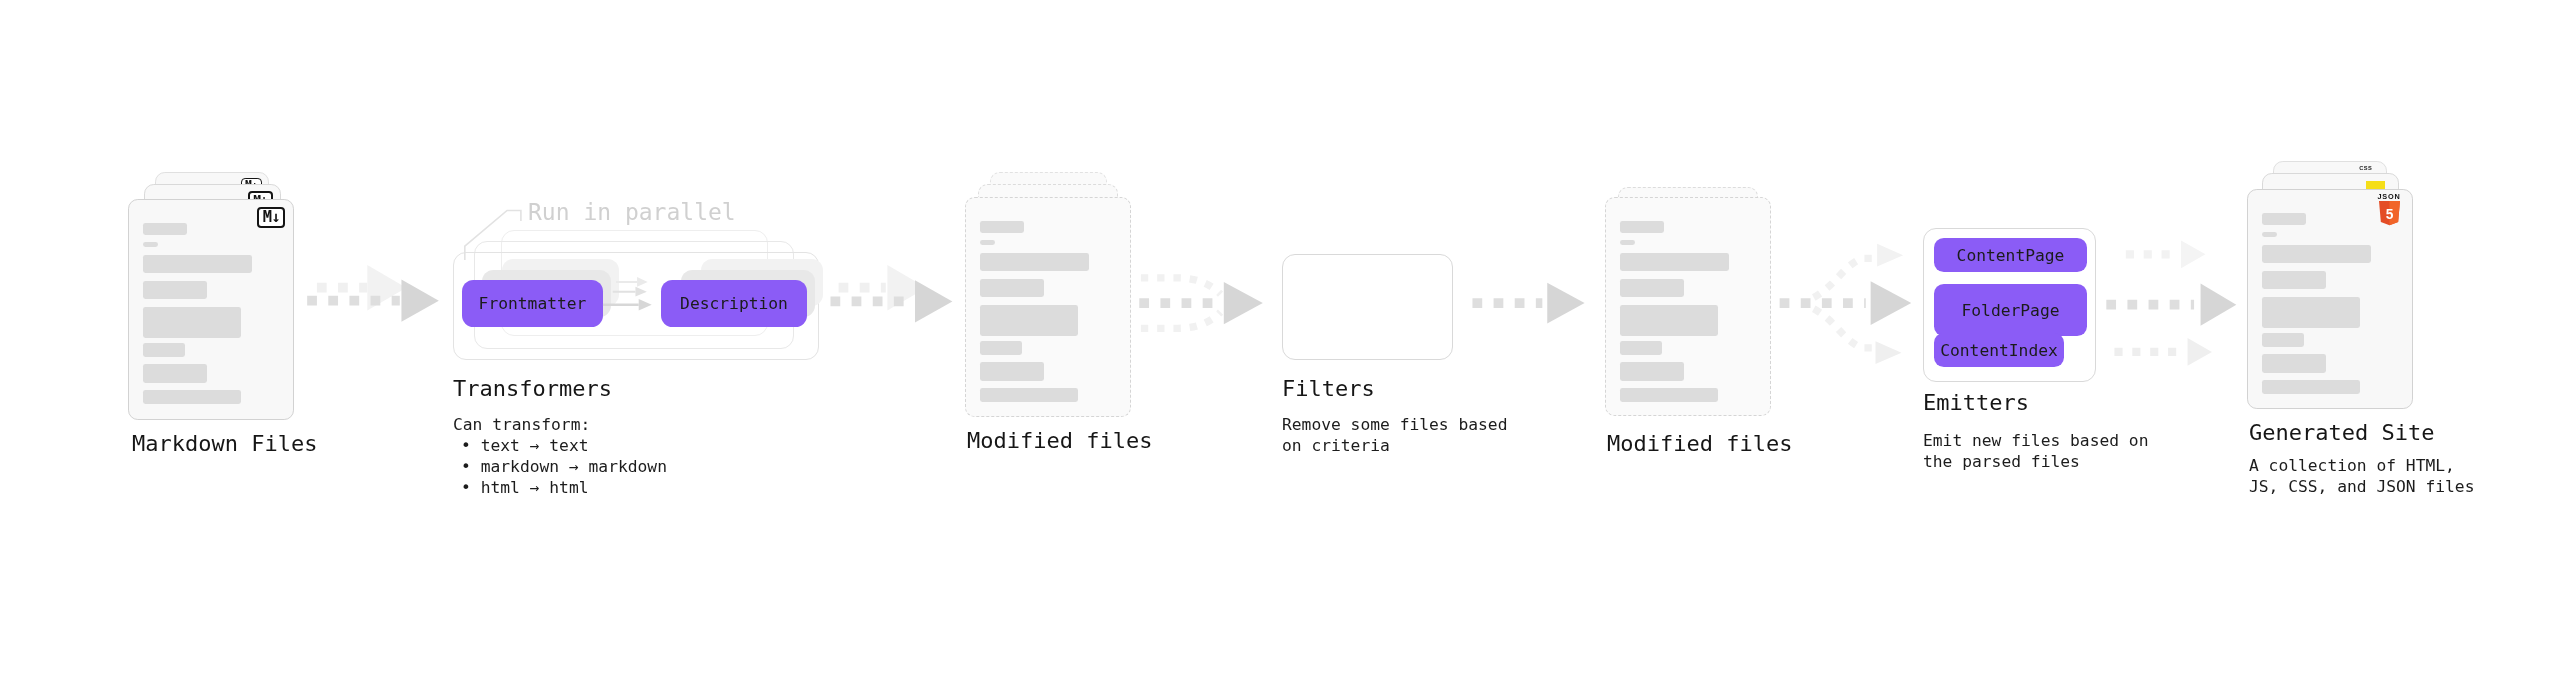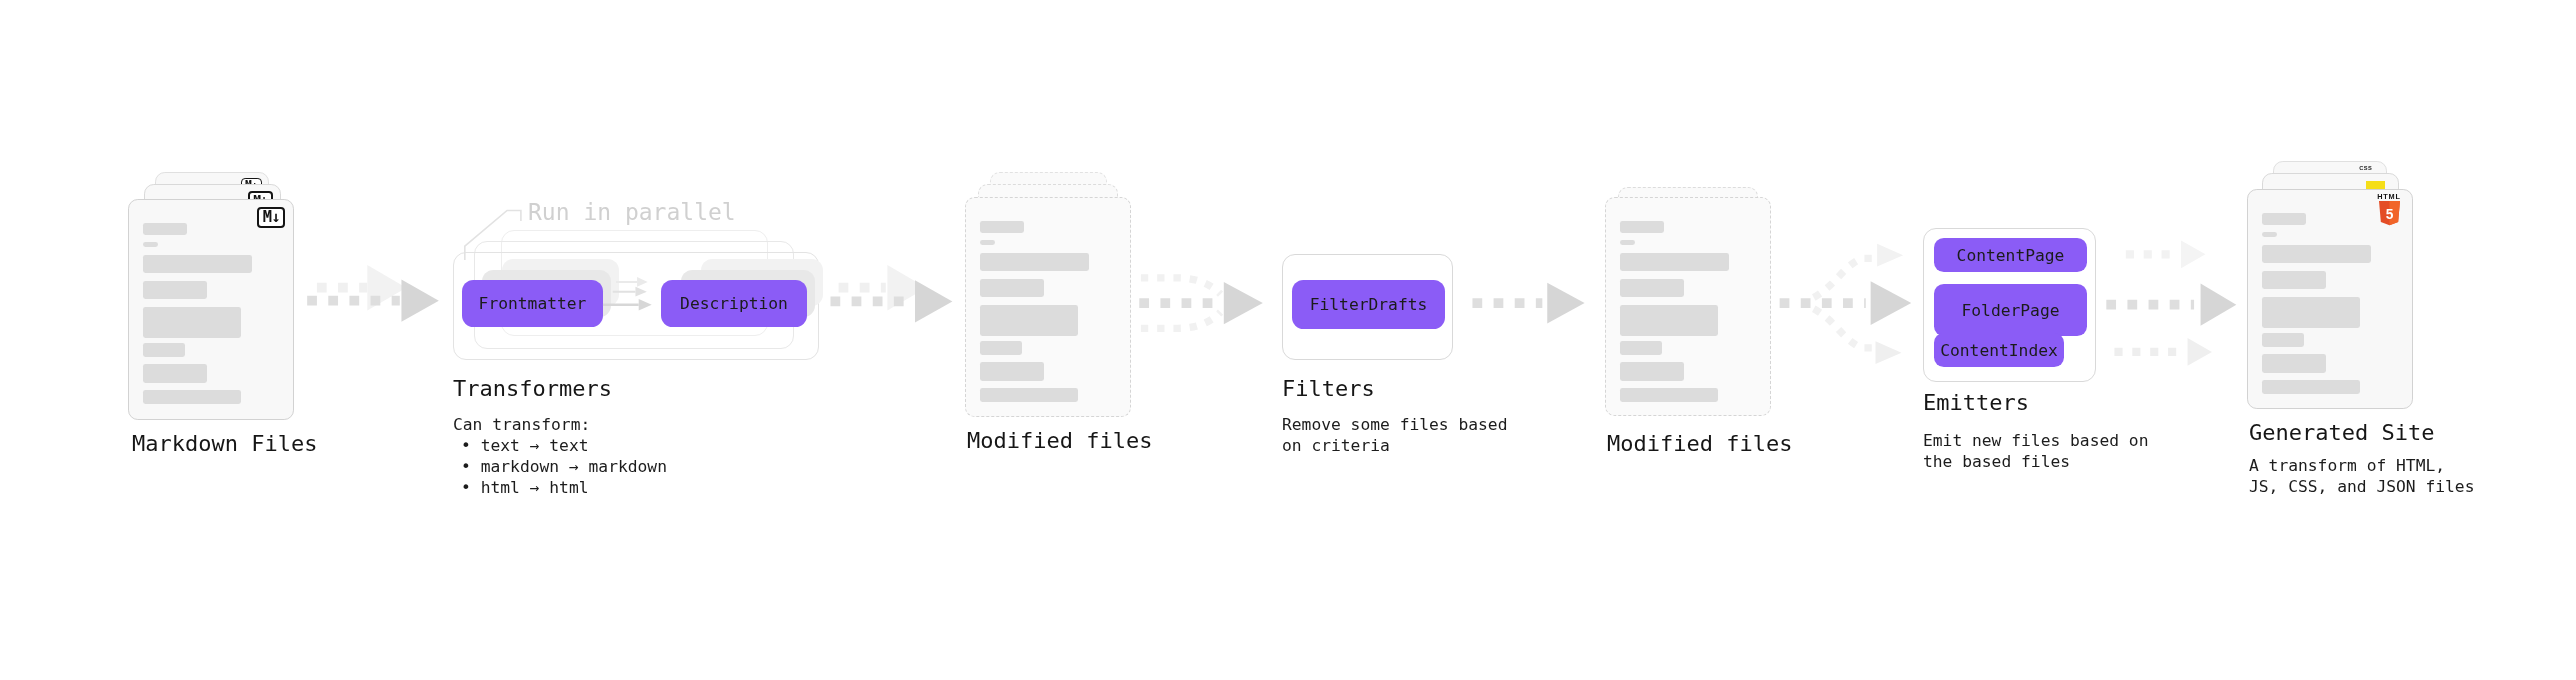--- a/index.html
+++ b/index.html
@@ -191,21 +191,20 @@
         <div class="ln l5"></div>
         <div class="ln l6"></div>
         <div class="ln l7"></div>
         <div class="ln l8"></div>
       </div>
     </div>
   </div>
   <div class="h1" style="left:967px;top:428px">Modified files</div>
 
   <div class="obox" style="left:1282px;top:254px;width:171px;height:106px"></div>
-  <div class="pill" style="left:1292px;top:280px;width:153px;height:49px;z-index:2">FilterDrafts</div>
   <div class="h1" style="left:1282px;top:376px">Filters</div>
   <div class="sub" style="left:1282px;top:414px">
     <div>Remove some files based</div>
     <div>on criteria</div>
   </div>
 
   <div>
     <div class="card dashed b1" style="left:1618px;top:187px;width:140px;height:219px"></div>
     <div class="card dashed" style="left:1605px;top:197px;width:166px;height:219px">
       <div class="lines">
@@ -222,54 +221,54 @@
   </div>
   <div class="h1" style="left:1607px;top:431px">Modified files</div>
 
   <div class="obox" style="left:1923px;top:228px;width:173px;height:154px"></div>
   <div class="pill small" style="left:1934px;top:238px;width:153px;height:34px;z-index:2">ContentPage</div>
   <div class="pill small" style="left:1934px;top:284px;width:153px;height:52px;z-index:2">FolderPage</div>
   <div class="pill small" style="left:1934px;top:333px;width:130px;height:34px;z-index:2">ContentIndex</div>
   <div class="h1" style="left:1923px;top:390px">Emitters</div>
   <div class="sub" style="left:1923px;top:430px">
     <div>Emit new files based on</div>
-    <div>the based files</div>
+    <div>the parsed files</div>
   </div>
 
   <div>
     <div class="card solid b2" style="left:2273px;top:161px;width:114px;height:220px">
       <span class="cssbadge">
         <span class="wm">CSS</span>
         <span class="bar"></span>
       </span>
     </div>
     <div class="card solid b1" style="left:2262px;top:173px;width:137px;height:220px">
       <span class="jsbadge"></span>
     </div>
     <div class="card solid" style="left:2247px;top:189px;width:166px;height:220px">
       <span class="htmlbadge">
-        <span class="wm">HTML</span>
+        <span class="wm">JSON</span>
         <svg width="21" height="24.4" viewBox="0 0 26 30" style="display:block;margin:0 auto">
           <path d="M0 0 H26 L23.7 26 L13 30 L2.3 26 Z" fill="var(--html-orange)"></path>
           <path d="M13 0 H26 L23.7 26 L13 30 Z" fill="var(--html-orange-light)"></path>
           <text x="13" y="22" text-anchor="middle" font-size="17" font-weight="bold" fill="#ffffff" font-family="Liberation Sans, sans-serif">5</text>
         </svg>
       </span>
       <div class="lines">
         <div class="ln l1"></div>
         <div class="ln l2"></div>
         <div class="ln l3"></div>
         <div class="ln l4"></div>
         <div class="ln l5"></div>
         <div class="ln l6"></div>
         <div class="ln l7"></div>
         <div class="ln l8"></div>
       </div>
     </div>
   </div>
   <div class="h1" style="left:2249px;top:420px">Generated Site</div>
   <div class="sub" style="left:2249px;top:455px">
-    <div>A transform of HTML,</div>
+    <div>A collection of HTML,</div>
     <div>JS, CSS, and JSON files</div>
   </div>
 
 </div>
 
 
 </body></html>

